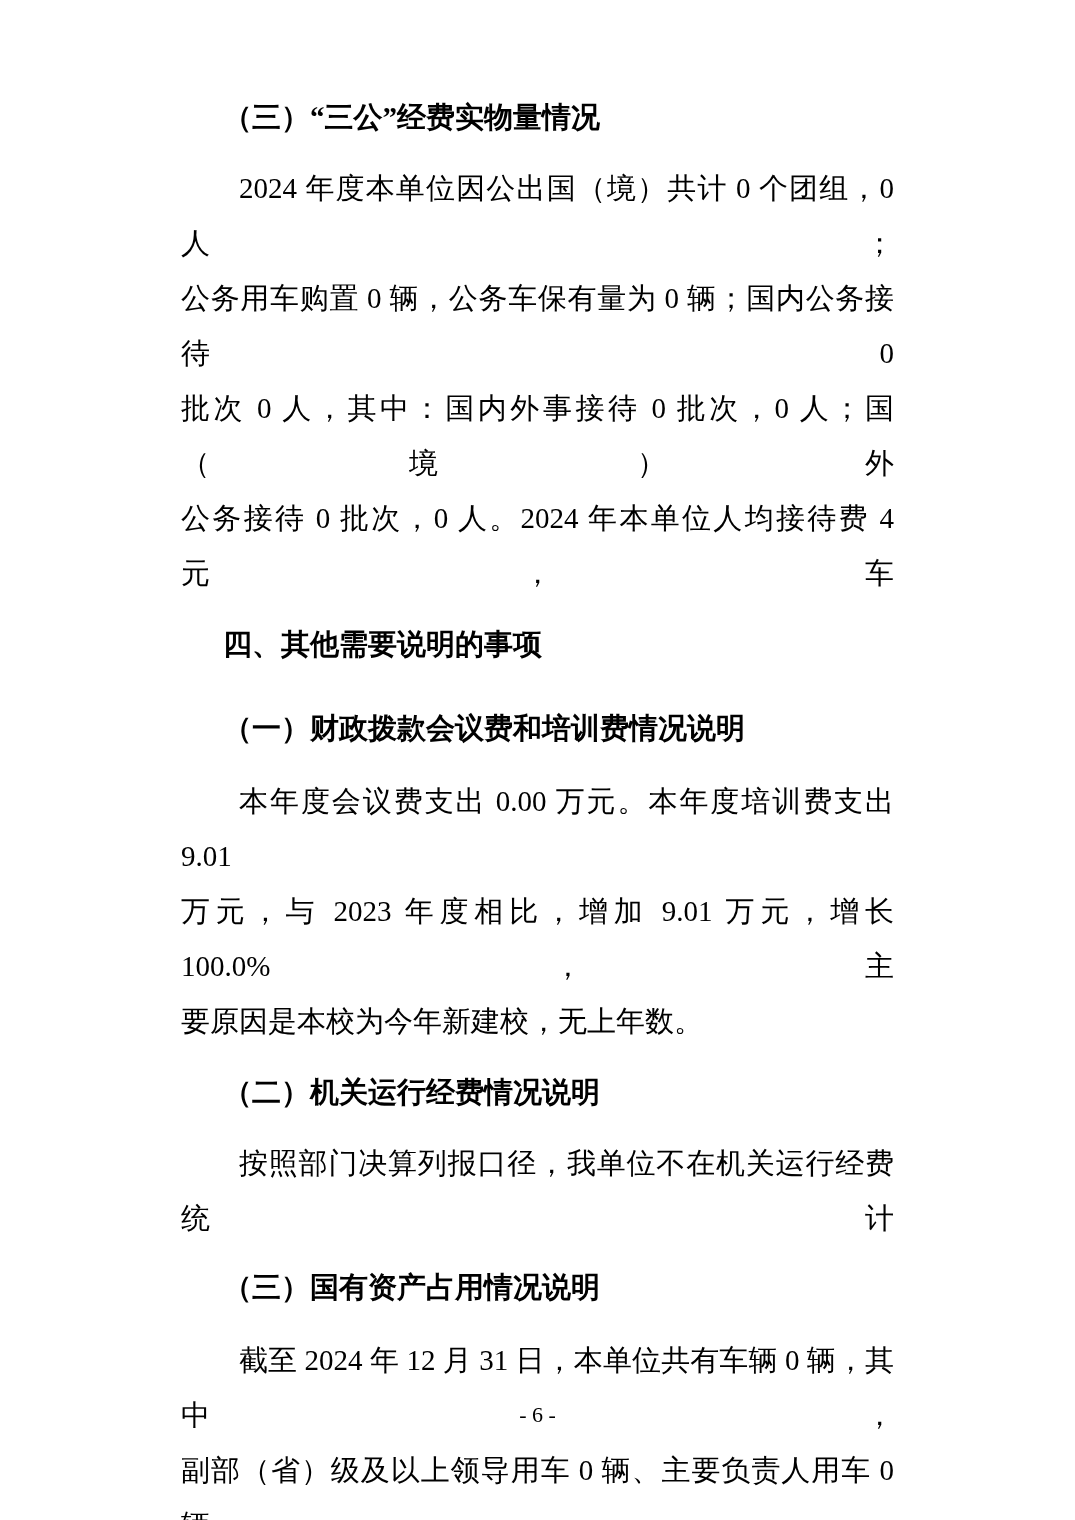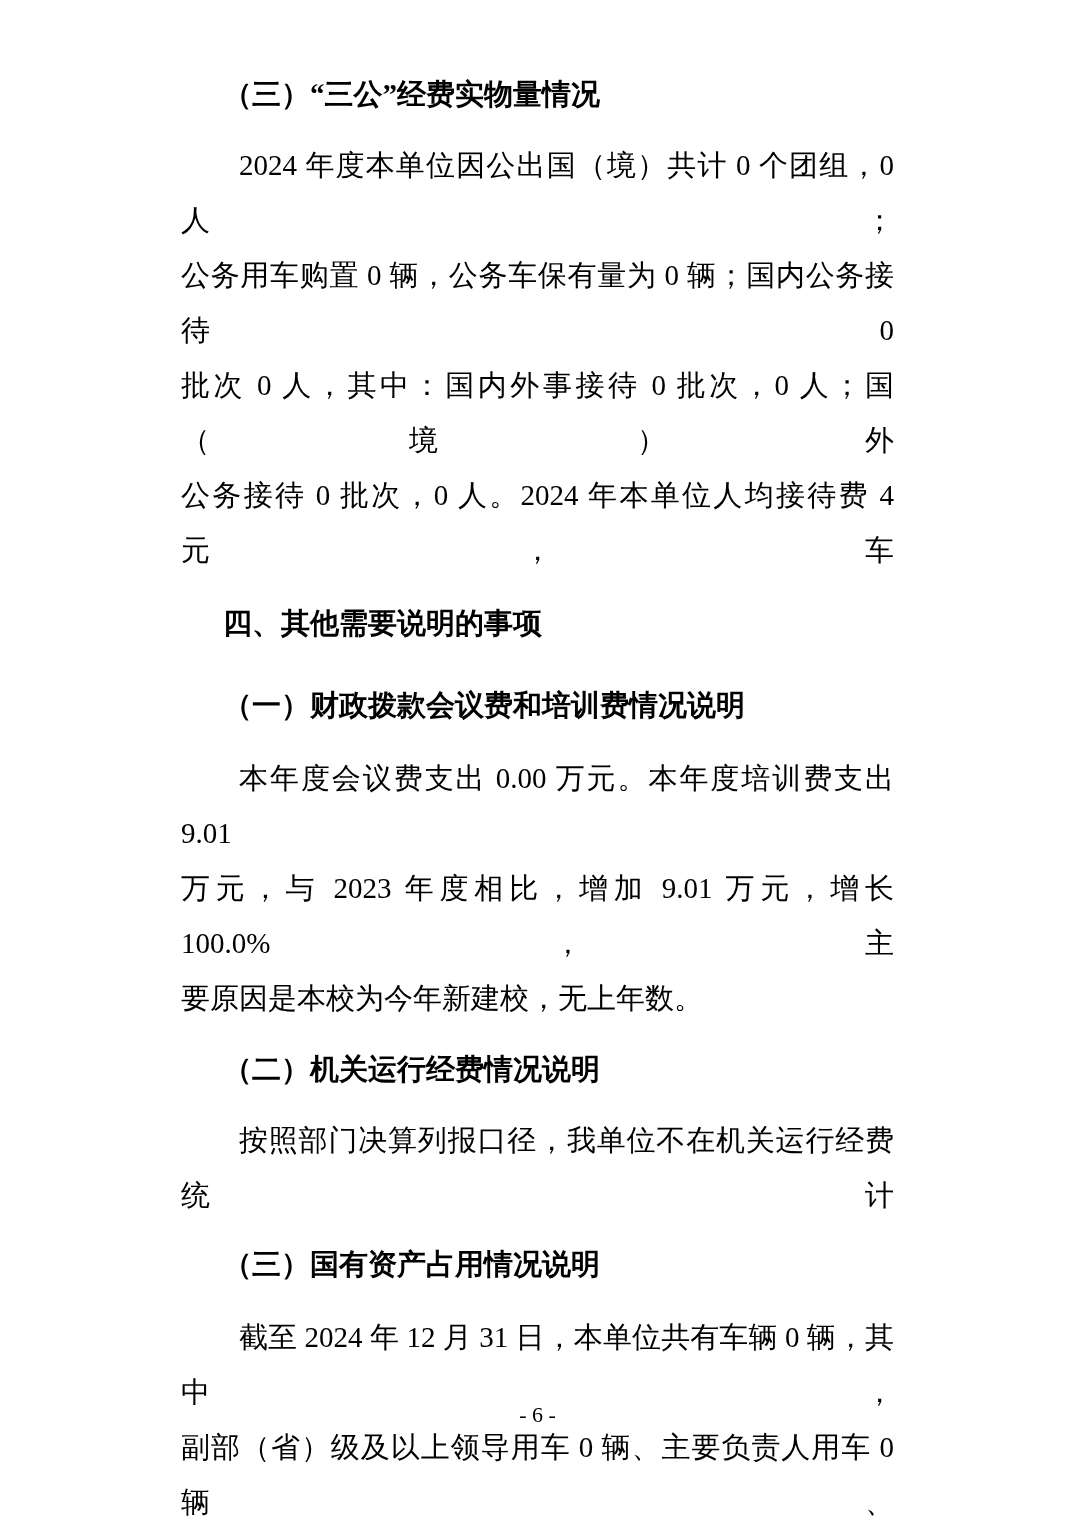--- a/index.html
+++ b/index.html
@@ -8,26 +8,26 @@
     background: #ffffff;
   }
   .page {
     position: relative;
     width: 1075px;
     height: 1520px;
     margin: 0 auto;
     background: #ffffff;
     color: #000000;
     box-sizing: border-box;
-    padding: 67px 165px 0 165px;
+    padding: 90px 165px 0 165px;
     font-family: "Liberation Serif", "DejaVu Serif", serif;
     overflow: hidden;
   }
   .h2 {
-    font-family: Liberation Sans, sans-serif;
+    font-family: Liberation Mono, monospace;
     font-weight: 700;
     font-size: 29px;
     line-height: 55px;
     text-indent: 2em;
     margin: 18px 0 29px 0;
   }
   .h3 {
     font-family: "Liberation Serif", "DejaVu Serif", serif;
     font-weight: 700;
     font-size: 29px;

